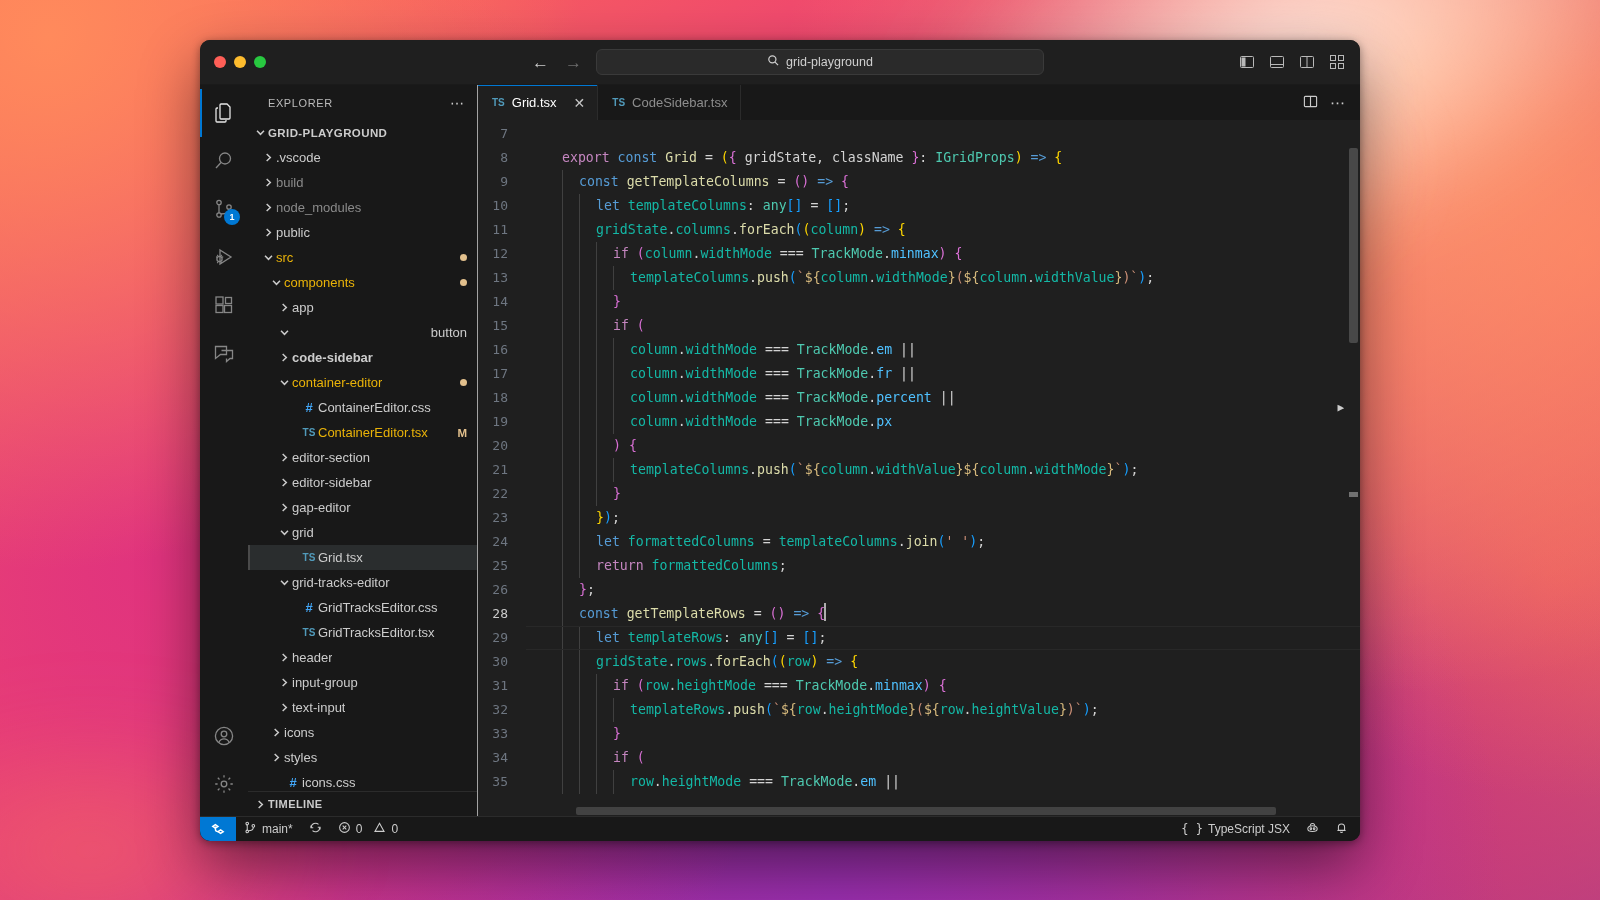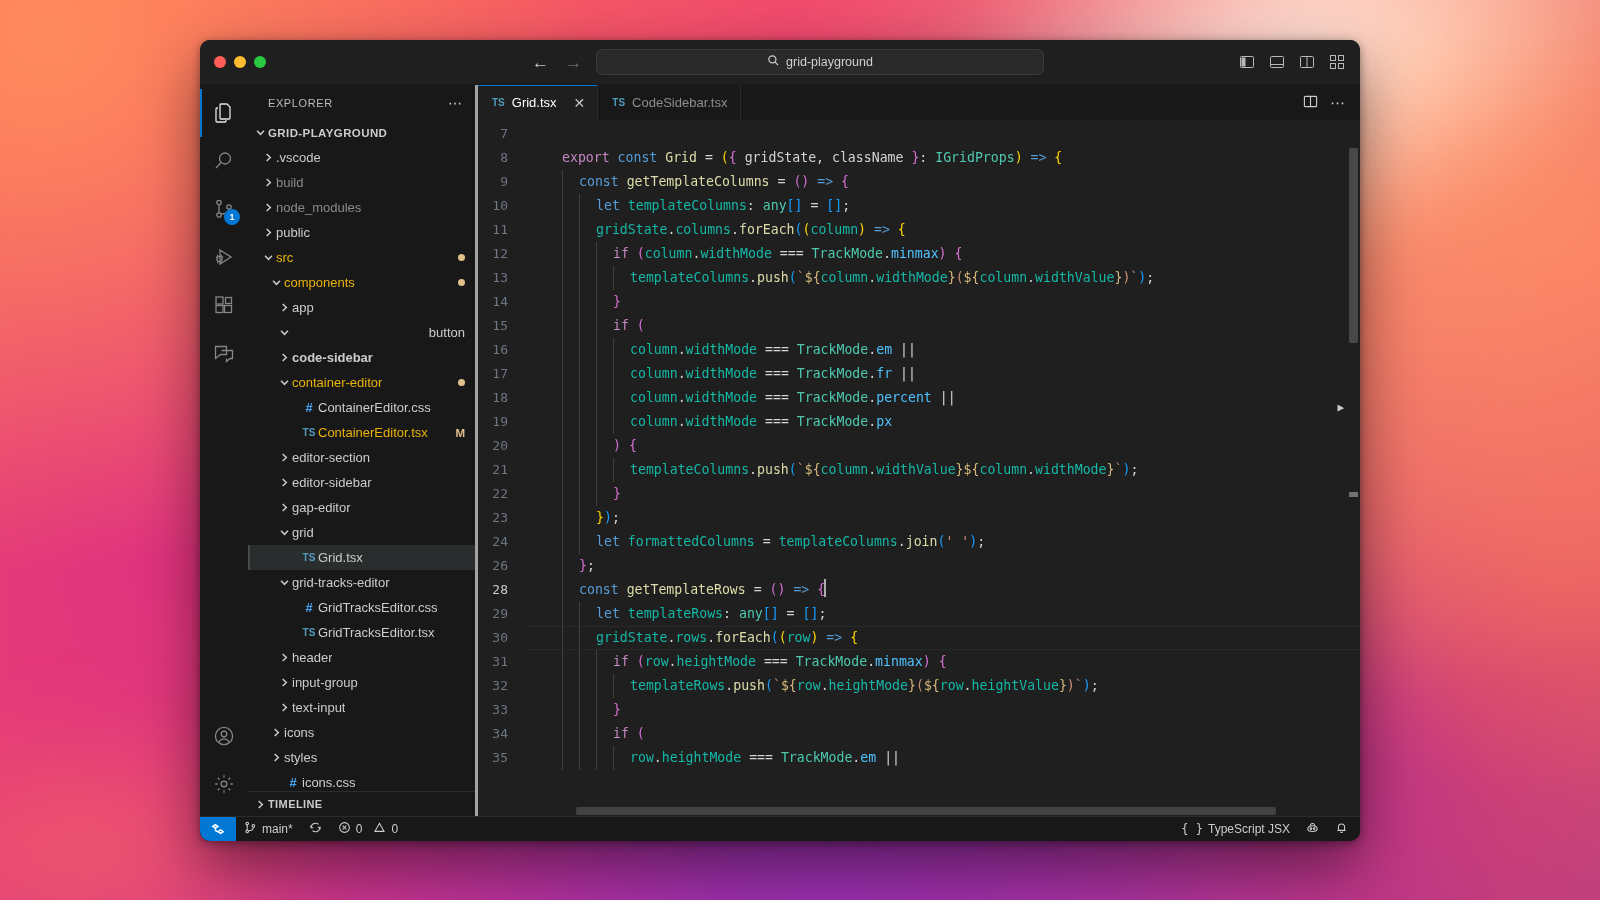--- a/index.html
+++ b/index.html
@@ -102,21 +102,21 @@
     background: #0078d4; color: #fff; font-size: 9px; font-weight: bold;
     width: 16px; height: 16px; border-radius: 50%;
     display: grid; place-items: center;
   }
   .act-spacer { flex: 1 1 auto; }
 
   
   #sidebar {
     width: 230px; flex: 0 0 230px; background: #181818;
     display: flex; flex-direction: column;
-    border-right: 3px solid #a3a3a3;
+    border-right: 1px solid #a3a3a3;
     min-height: 0;
   }
   #sb-header {
     height: 35px; flex: 0 0 35px;
     display: flex; align-items: center; justify-content: space-between;
     padding: 0 12px 0 20px;
     font-size: 11px; letter-spacing: .6px; color: #bbbbbb;
   }
   #sb-header .more { color: #cccccc; font-size: 14px; letter-spacing: 1px; }
 
@@ -629,20 +629,21 @@
             <div class="cl"><div class="ln">15</div><div class="code"><span class="guide" style="margin-right:16px"></span><span class="guide" style="margin-right:16px"></span><span class="guide" style="margin-right:16px"></span><span class="kw">if </span><span class="br2">(</span></div></div>
             <div class="cl"><div class="ln">16</div><div class="code"><span class="guide" style="margin-right:16px"></span><span class="guide" style="margin-right:16px"></span><span class="guide" style="margin-right:16px"></span><span class="guide" style="margin-right:16px"></span><span class="var">column</span><span class="plain">.</span><span class="var">widthMode</span><span class="plain"> === </span><span class="typ">TrackMode</span><span class="plain">.</span><span class="prop">em</span><span class="plain"> ||</span></div></div>
             <div class="cl"><div class="ln">17</div><div class="code"><span class="guide" style="margin-right:16px"></span><span class="guide" style="margin-right:16px"></span><span class="guide" style="margin-right:16px"></span><span class="guide" style="margin-right:16px"></span><span class="var">column</span><span class="plain">.</span><span class="var">widthMode</span><span class="plain"> === </span><span class="typ">TrackMode</span><span class="plain">.</span><span class="prop">fr</span><span class="plain"> ||</span></div></div>
             <div class="cl"><div class="ln">18</div><div class="code"><span class="guide" style="margin-right:16px"></span><span class="guide" style="margin-right:16px"></span><span class="guide" style="margin-right:16px"></span><span class="guide" style="margin-right:16px"></span><span class="var">column</span><span class="plain">.</span><span class="var">widthMode</span><span class="plain"> === </span><span class="typ">TrackMode</span><span class="plain">.</span><span class="prop">percent</span><span class="plain"> ||</span></div></div>
             <div class="cl"><div class="ln">19</div><div class="code"><span class="guide" style="margin-right:16px"></span><span class="guide" style="margin-right:16px"></span><span class="guide" style="margin-right:16px"></span><span class="guide" style="margin-right:16px"></span><span class="var">column</span><span class="plain">.</span><span class="var">widthMode</span><span class="plain"> === </span><span class="typ">TrackMode</span><span class="plain">.</span><span class="prop">px</span></div></div>
             <div class="cl"><div class="ln">20</div><div class="code"><span class="guide" style="margin-right:16px"></span><span class="guide" style="margin-right:16px"></span><span class="guide" style="margin-right:16px"></span><span class="br2">)</span><span class="br2"> {</span></div></div>
             <div class="cl"><div class="ln">21</div><div class="code"><span class="guide" style="margin-right:16px"></span><span class="guide" style="margin-right:16px"></span><span class="guide" style="margin-right:16px"></span><span class="guide" style="margin-right:16px"></span><span class="var">templateColumns</span><span class="plain">.</span><span class="fn">push</span><span class="br3">(</span><span class="str">`</span><span class="pp">${</span><span class="var">column</span><span class="plain">.</span><span class="var">widthValue</span><span class="pp">}</span><span class="pp">${</span><span class="var">column</span><span class="plain">.</span><span class="var">widthMode</span><span class="pp">}</span><span class="str">`</span><span class="br3">)</span><span class="plain">;</span></div></div>
             <div class="cl"><div class="ln">22</div><div class="code"><span class="guide" style="margin-right:16px"></span><span class="guide" style="margin-right:16px"></span><span class="guide" style="margin-right:16px"></span><span class="br2">}</span></div></div>
             <div class="cl"><div class="ln">23</div><div class="code"><span class="guide" style="margin-right:16px"></span><span class="guide" style="margin-right:16px"></span><span class="br1">}</span><span class="br3">)</span><span class="plain">;</span></div></div>
             <div class="cl"><div class="ln">24</div><div class="code"><span class="guide" style="margin-right:16px"></span><span class="guide" style="margin-right:16px"></span><span class="kw2">let </span><span class="var">formattedColumns</span><span class="plain"> = </span><span class="var">templateColumns</span><span class="plain">.</span><span class="fn">join</span><span class="br3">(</span><span class="str">' '</span><span class="br3">)</span><span class="plain">;</span></div></div>
+            <div class="cl"><div class="ln">25</div><div class="code"><span class="guide" style="margin-right:16px"></span><span class="guide" style="margin-right:16px"></span><span class="kw">return </span><span class="var">formattedColumns</span><span class="plain">;</span></div></div>
             <div class="cl"><div class="ln">26</div><div class="code"><span class="guide" style="margin-right:16px"></span><span class="br2">}</span><span class="plain">;</span></div></div>
             <div class="cl cur"><div class="ln">28</div><div class="code"><span class="guide" style="margin-right:16px"></span><span class="kw2">const </span><span class="fn">getTemplateRows</span><span class="plain"> = </span><span class="br2">()</span><span class="kw2"> =&gt; </span><span class="br2">{</span><span class="cursor"></span></div></div>
             <div class="cl"><div class="ln">29</div><div class="code"><span class="guide" style="margin-right:16px"></span><span class="guide" style="margin-right:16px"></span><span class="kw2">let </span><span class="var">templateRows</span><span class="plain">: </span><span class="typ">any</span><span class="br3">[]</span><span class="plain"> = </span><span class="br3">[]</span><span class="plain">;</span></div></div>
             <div class="cl"><div class="ln">30</div><div class="code"><span class="guide" style="margin-right:16px"></span><span class="guide" style="margin-right:16px"></span><span class="var">gridState</span><span class="plain">.</span><span class="var">rows</span><span class="plain">.</span><span class="fn">forEach</span><span class="br3">(</span><span class="br1">(</span><span class="var">row</span><span class="br1">)</span><span class="kw2"> =&gt; </span><span class="br1">{</span></div></div>
             <div class="cl"><div class="ln">31</div><div class="code"><span class="guide" style="margin-right:16px"></span><span class="guide" style="margin-right:16px"></span><span class="guide" style="margin-right:16px"></span><span class="kw">if </span><span class="br2">(</span><span class="var">row</span><span class="plain">.</span><span class="var">heightMode</span><span class="plain"> === </span><span class="typ">TrackMode</span><span class="plain">.</span><span class="prop">minmax</span><span class="br2">)</span><span class="br2"> {</span></div></div>
             <div class="cl"><div class="ln">32</div><div class="code"><span class="guide" style="margin-right:16px"></span><span class="guide" style="margin-right:16px"></span><span class="guide" style="margin-right:16px"></span><span class="guide" style="margin-right:16px"></span><span class="var">templateRows</span><span class="plain">.</span><span class="fn">push</span><span class="br3">(</span><span class="str">`</span><span class="pp">${</span><span class="var">row</span><span class="plain">.</span><span class="var">heightMode</span><span class="pp">}</span><span class="str">(</span><span class="pp">${</span><span class="var">row</span><span class="plain">.</span><span class="var">heightValue</span><span class="pp">}</span><span class="str">)`</span><span class="br3">)</span><span class="plain">;</span></div></div>
             <div class="cl"><div class="ln">33</div><div class="code"><span class="guide" style="margin-right:16px"></span><span class="guide" style="margin-right:16px"></span><span class="guide" style="margin-right:16px"></span><span class="br2">}</span></div></div>
             <div class="cl"><div class="ln">34</div><div class="code"><span class="guide" style="margin-right:16px"></span><span class="guide" style="margin-right:16px"></span><span class="guide" style="margin-right:16px"></span><span class="kw">if </span><span class="br2">(</span></div></div>
             <div class="cl"><div class="ln">35</div><div class="code"><span class="guide" style="margin-right:16px"></span><span class="guide" style="margin-right:16px"></span><span class="guide" style="margin-right:16px"></span><span class="guide" style="margin-right:16px"></span><span class="var">row</span><span class="plain">.</span><span class="var">heightMode</span><span class="plain"> === </span><span class="typ">TrackMode</span><span class="plain">.</span><span class="prop">em</span><span class="plain"> ||</span></div></div>
           </div>

